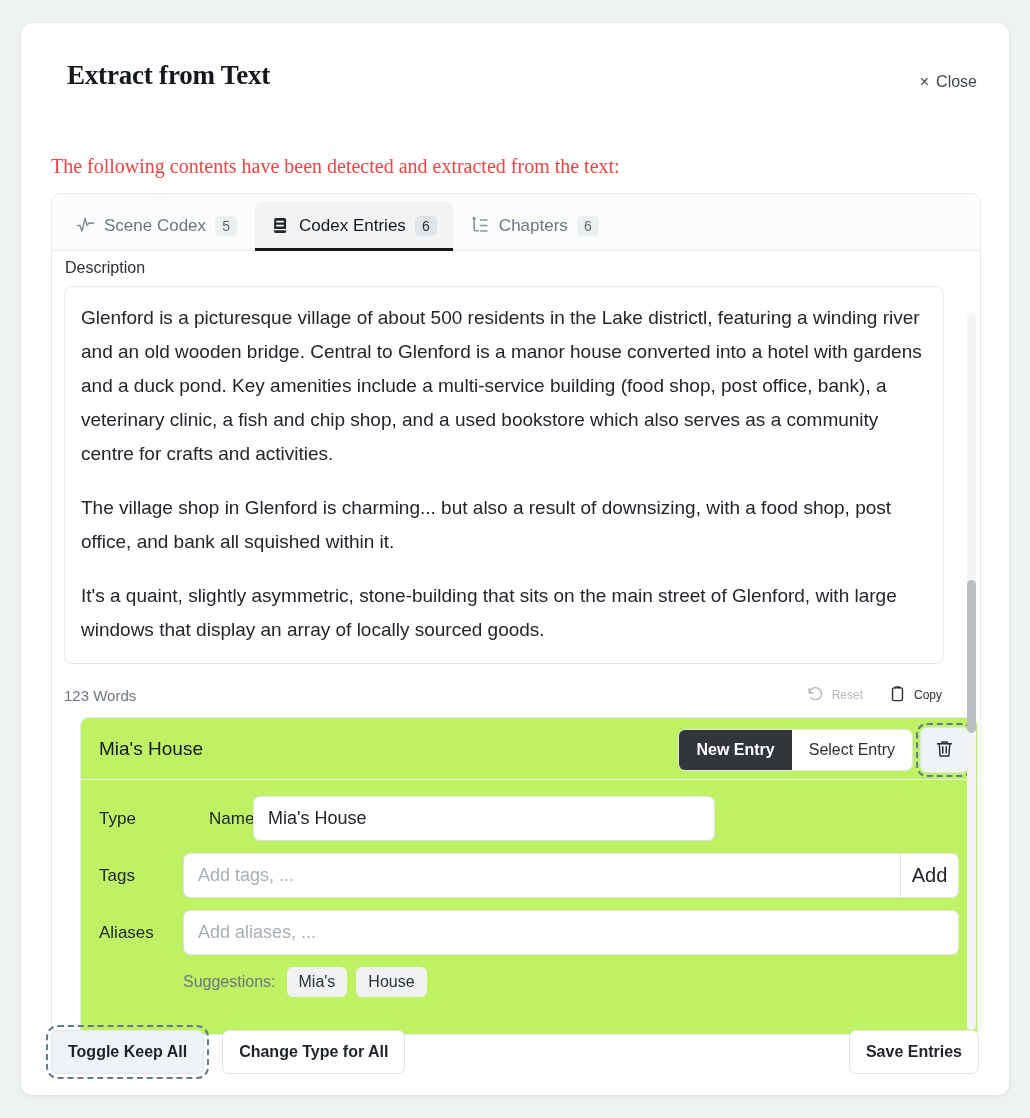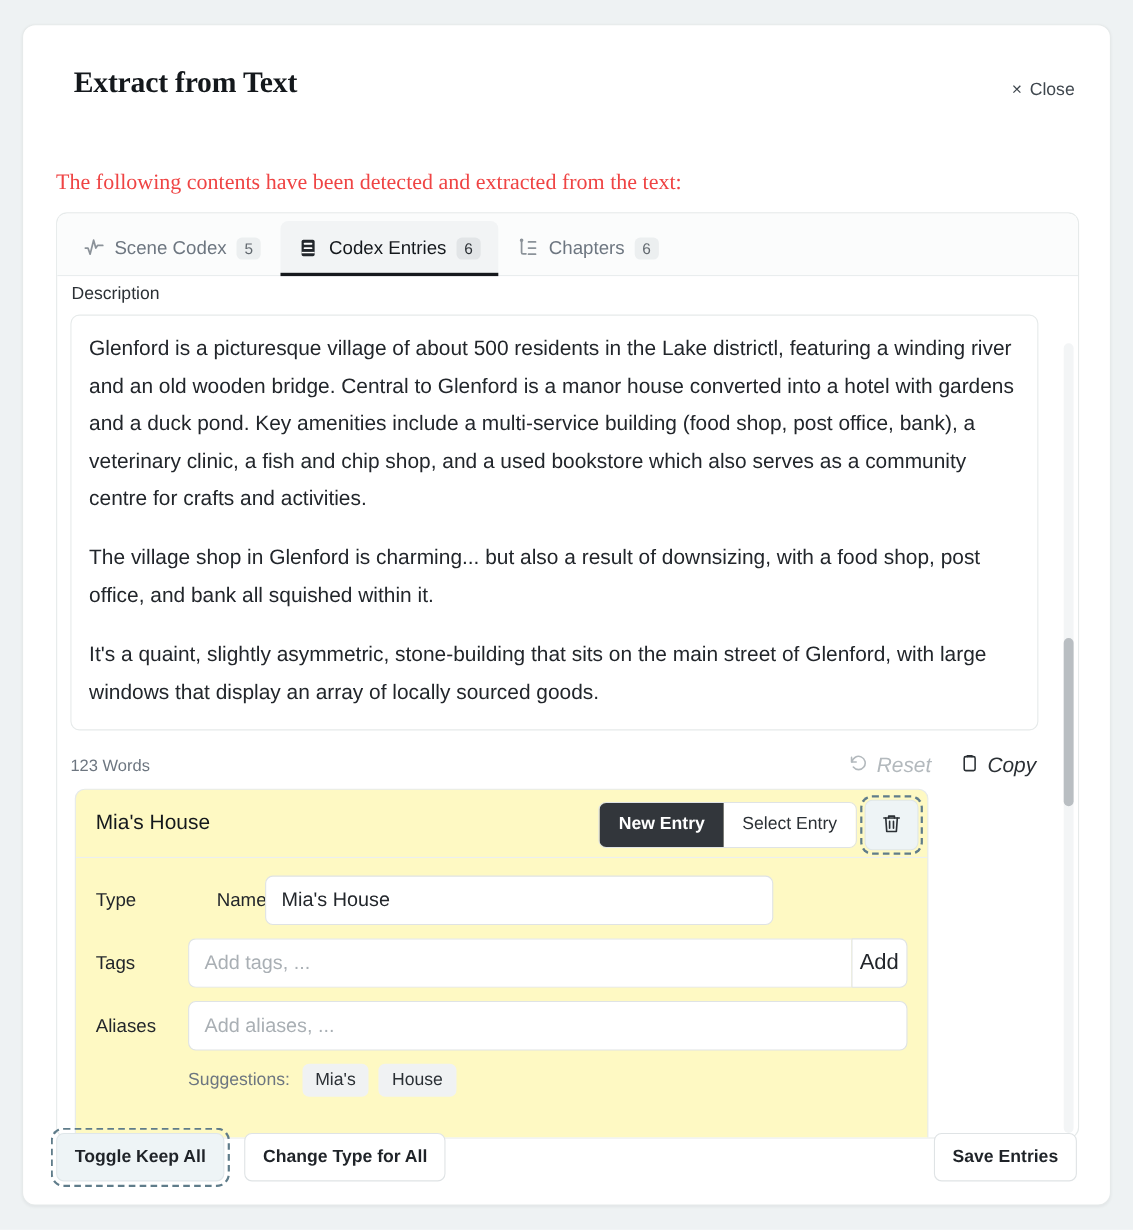--- a/index.html
+++ b/index.html
@@ -125,33 +125,32 @@
   .desc-footer {
     position: absolute; left: 12px; top: 424px; width: 880px;
     display: flex; align-items: center; justify-content: space-between;
     padding-top: 8px;
   }
   .word-count { font-size: 15px; color: #6d7680; }
   .desc-actions { display: flex; align-items: center; gap: 22px; }
   .mini-btn {
     display: flex; align-items: center; gap: 8px;
     background: none; border: 0; cursor: pointer;
-    font-size: 19px; font-family: "Liberation Sans", sans-serif;
+    font-size: 12px; font-family: "Liberation Sans", sans-serif;
     padding: 2px;
-    font-style: italic;
   }
   .mini-btn.disabled { color: #b3b9bd; cursor: default; }
   .mini-btn.enabled { color: #2b3035; }
 
   
   .entry-card {
-    position: absolute; left: 16px; top: 466px;
-    width: 776px; height: 330px;
+    position: absolute; left: 28px; top: 466px;
+    width: 898px; height: 330px;
     border: 1px solid #e6eaea; border-radius: 9px;
-    background: #fef9c3;
+    background: #bef264;
   }
   .entry-head {
     position: relative; height: 62px;
     border-bottom: 1px solid #eceff0;
     display: flex; align-items: center;
     padding: 0 18px;
   }
   .entry-title { font-size: 19px; color: #14181c; }
 
   .seg-group {

